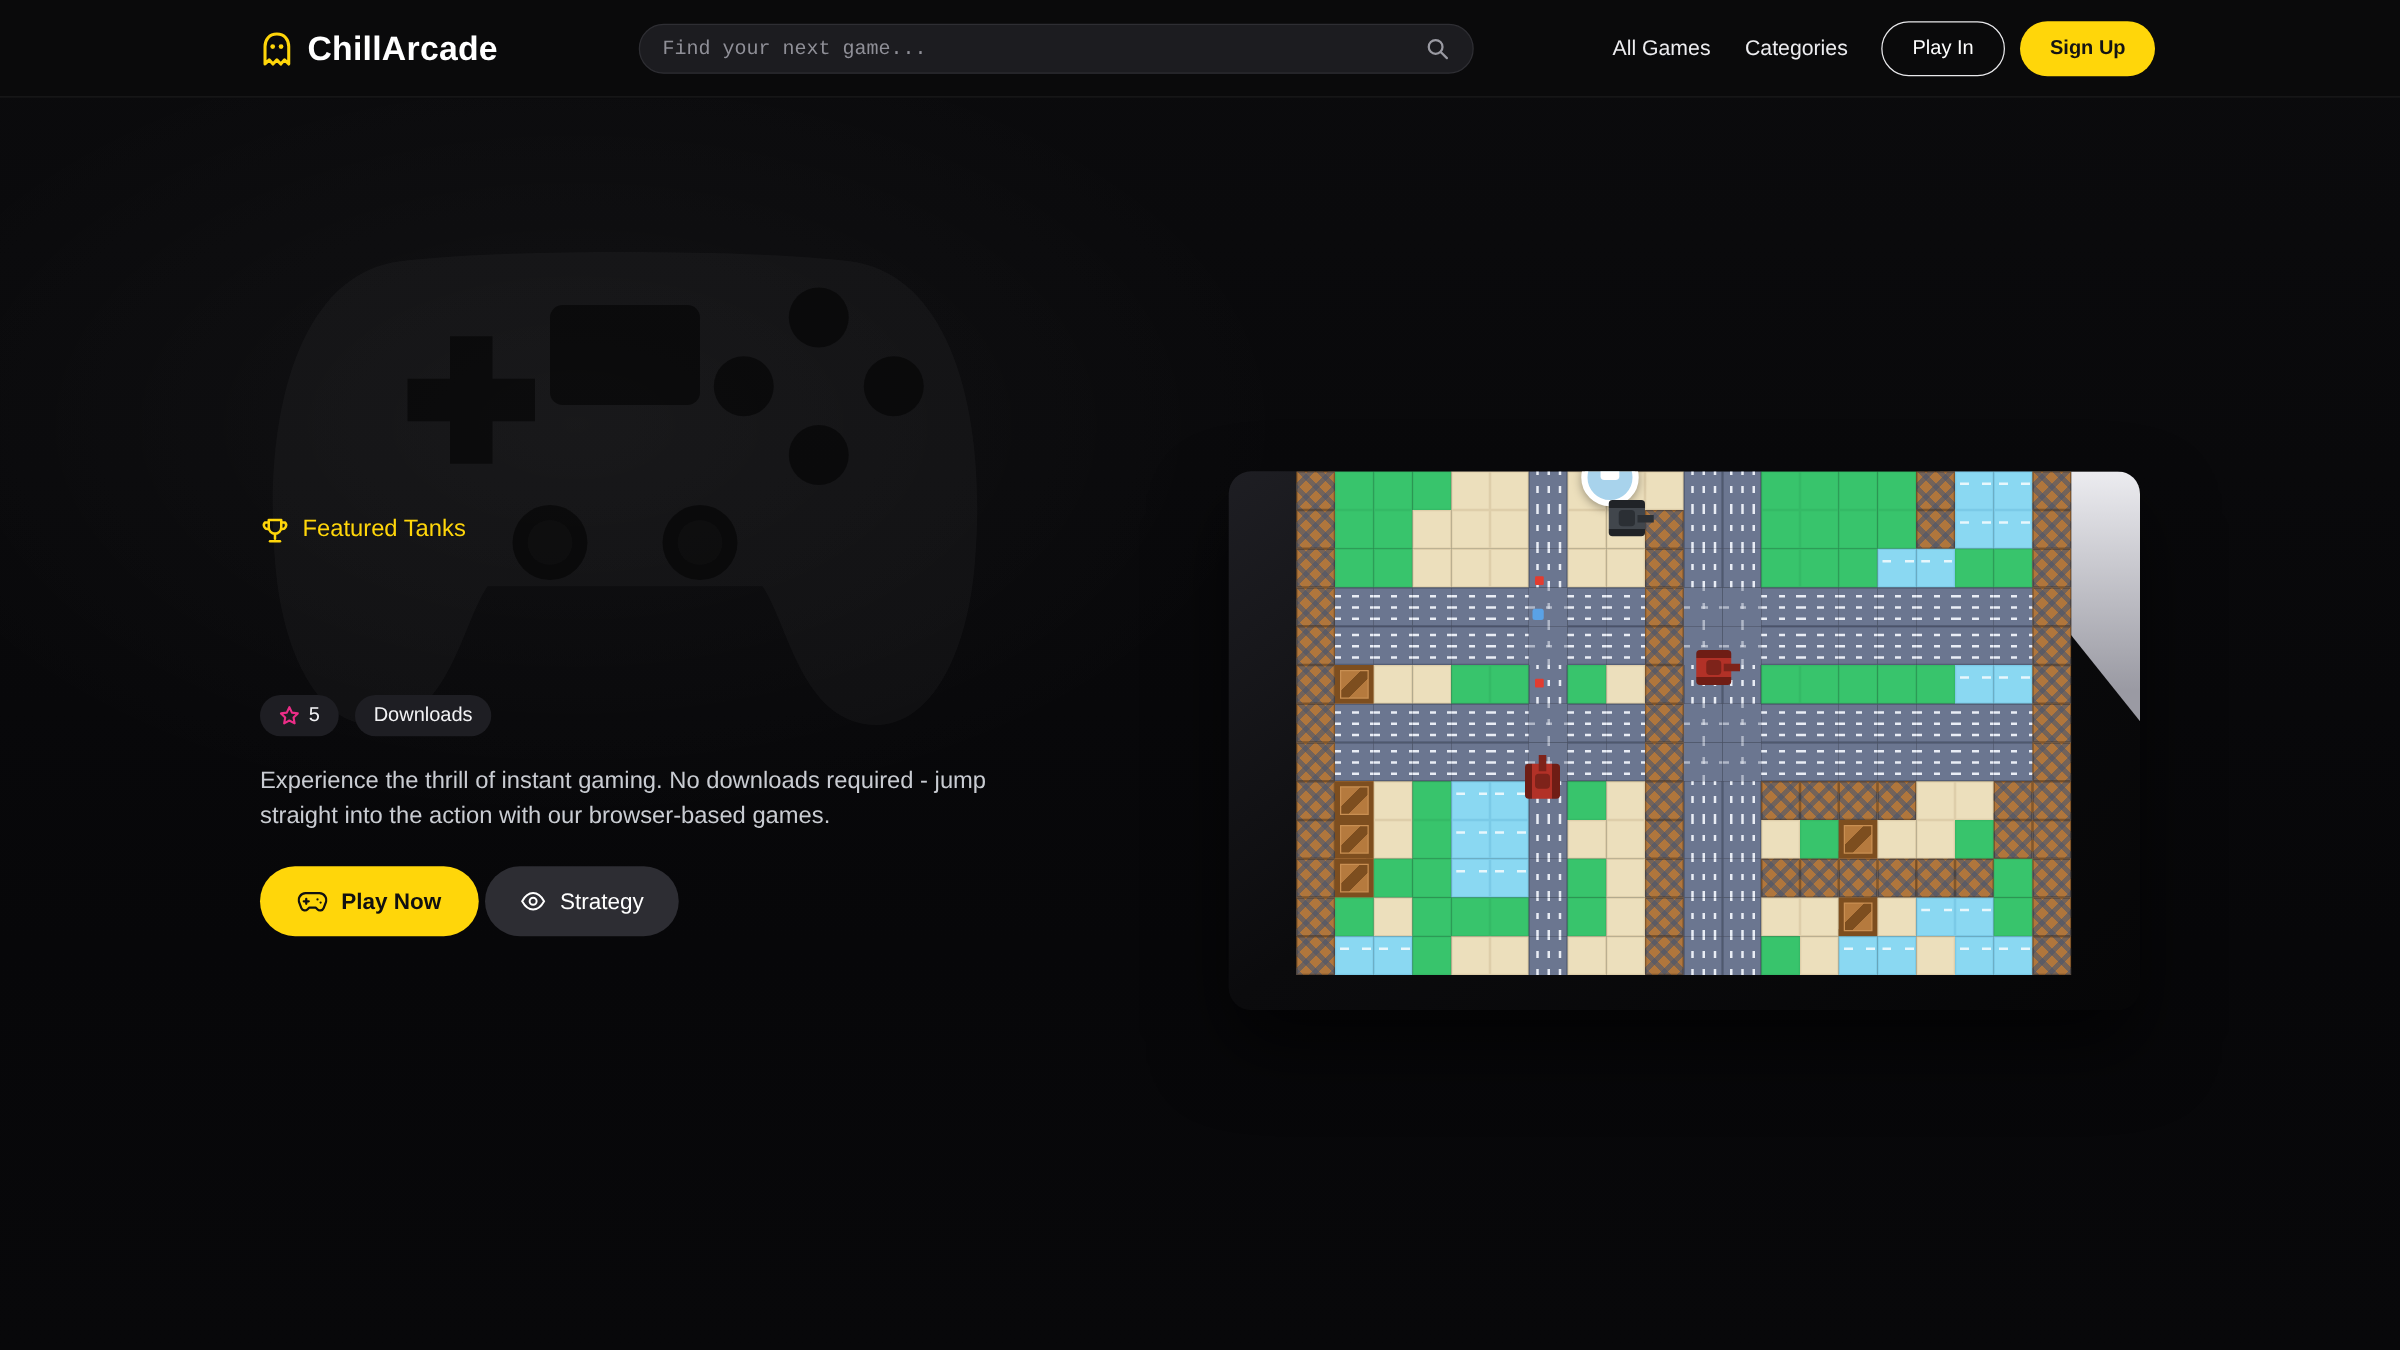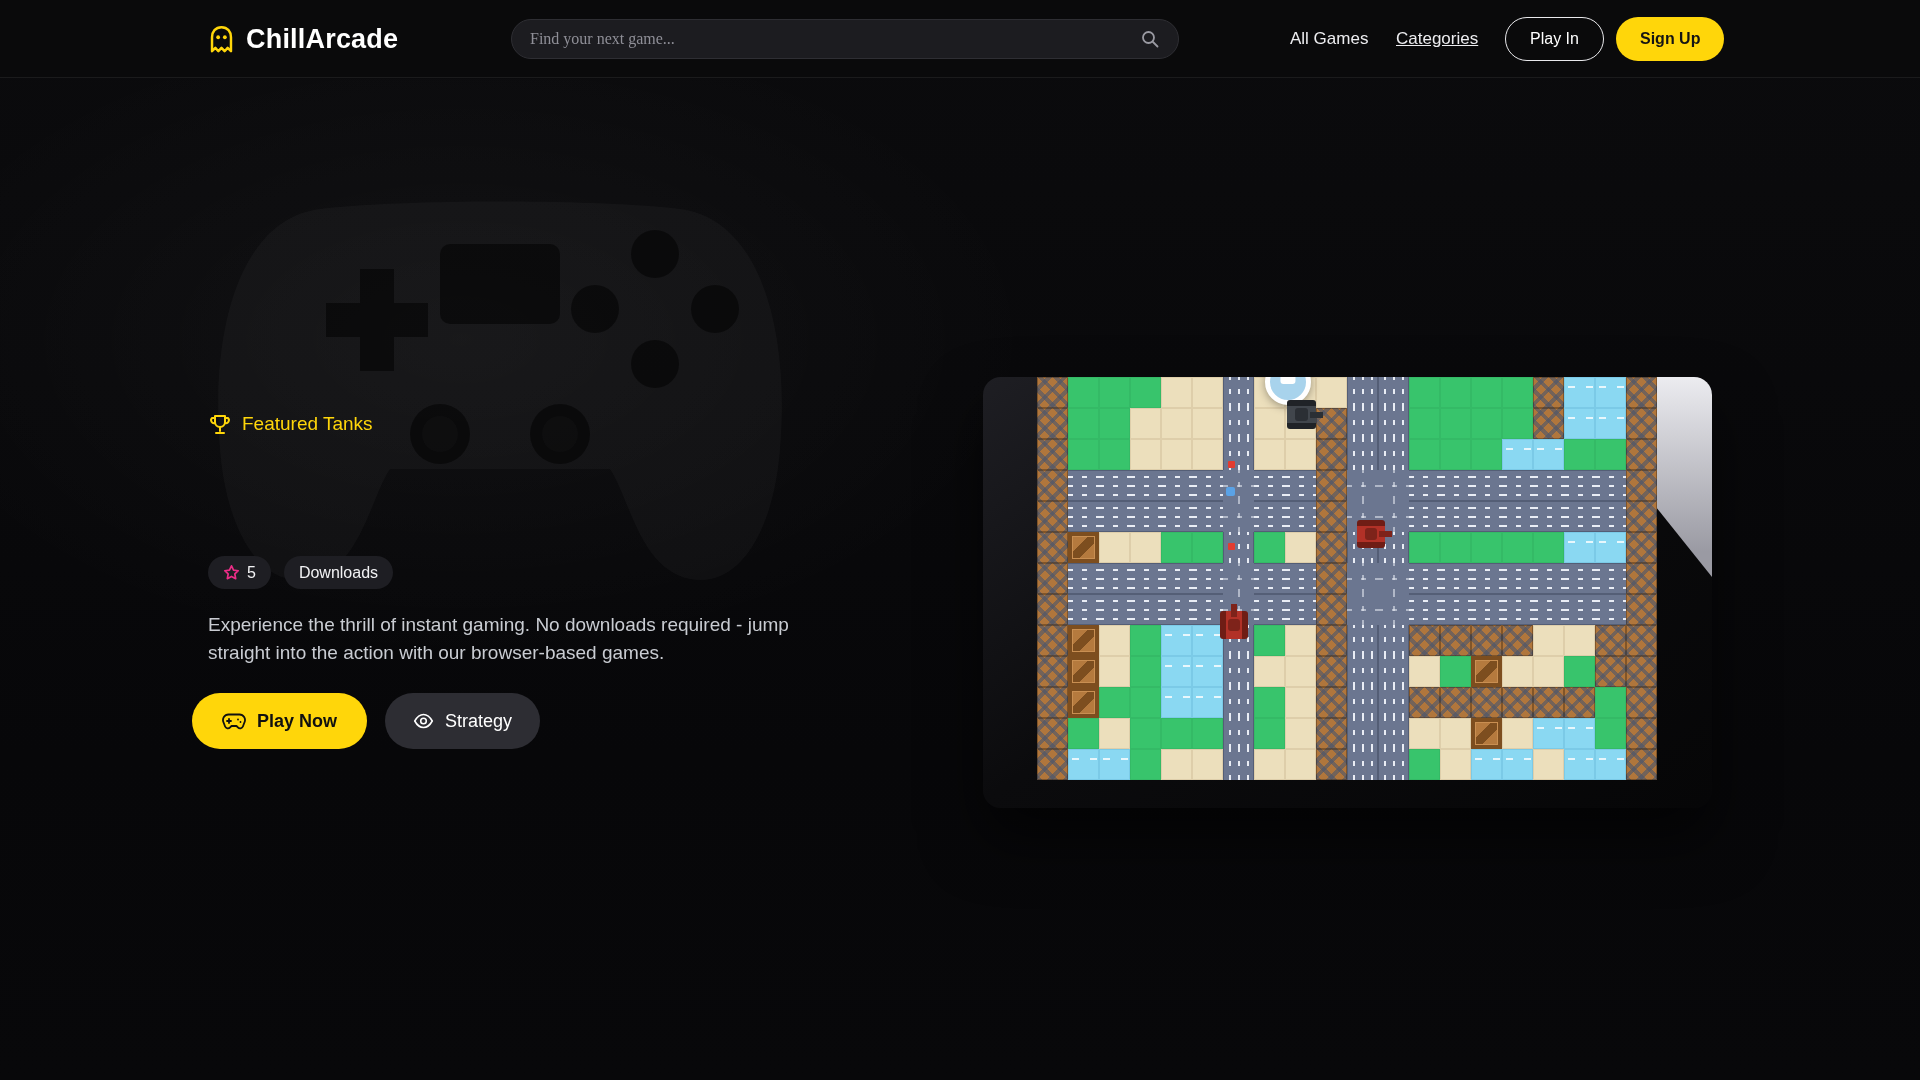--- a/index.html
+++ b/index.html
@@ -10,25 +10,25 @@
 
   
   #header { position:absolute; top:0; left:0; width:1920px; height:78px;
             background:#0a0a0b; border-bottom:1px solid rgba(255,255,255,.07); z-index:5; }
   .logo-wrap { position:absolute; left:208px; top:0; height:78px; display:flex; align-items:center; gap:11px; }
   .logo-text { font-size:27px; font-weight:bold; letter-spacing:.2px; color:#fff; }
   .search { position:absolute; left:511px; top:19px; width:668px; height:40px;
             background:#1c1c20; border:1px solid #2e2e33; border-radius:21px;
             display:flex; align-items:center; padding:0 18px; }
   .search input { flex:1; background:transparent; border:none; outline:none;
-                  color:#e6e6ea; font-size:16px; font-family:Liberation Serif, serif; }
+                  color:#e6e6ea; font-size:16px; font-family:Liberation Mono, monospace; }
   .search input::placeholder { color:#8f8f97; }
   .nav-link { position:absolute; top:0; height:78px; display:flex; align-items:center;
               color:#ededf0; font-size:17px; cursor:pointer; }
-  #nav-all { left:1290px; } #nav-cat { left:1396px;text-decoration:underline; }
+  #nav-all { left:1290px; } #nav-cat { left:1396px; }
   .btn-signin { position:absolute; left:1505px; top:17px; height:44px; padding:0 24px;
                 border:1px solid #e9e9ec; border-radius:22px; background:transparent;
                 color:#fff; font-size:16px; display:flex; align-items:center; cursor:pointer; }
   .btn-signup { position:absolute; left:1616px; top:17px; height:44px; padding:0 24px;
                 border:none; border-radius:22px; color:#141414; font-size:16px; font-weight:600;
                 display:flex; align-items:center; cursor:pointer; }
 
   
   #hero { position:absolute; top:79px; left:0; width:1920px; height:1001px; }
   #hero-glow { position:absolute; inset:0;
@@ -38,21 +38,21 @@
 
   .featured-row { position:absolute; left:208px; top:333px; display:flex; align-items:center; gap:10px; }
   .featured-label { font-size:19px; color:#ffd60a; }
   .game-title { position:absolute; left:205px; top:365px; font-size:66px; font-weight:800;
                 letter-spacing:.5px; color:#fff; }
   .badge-row { position:absolute; left:208px; top:477px; display:flex; gap:13px; }
   .badge { height:33px; padding:0 15px; background:#1e1e23; border-radius:17px;
            display:flex; align-items:center; gap:7px; font-size:16px; color:#f2f2f4; }
   .description { position:absolute; left:208px; top:532px; width:592px;
                  font-size:19px; line-height:28px; color:#c9ccd2; }
-  .cta-row { position:absolute; left:192px; top:614px; display:flex; gap:18px; }
+  .cta-row { position:absolute; left:208px; top:614px; display:flex; gap:5px; }
   .btn-play { height:56px; padding:0 30px; border:none; border-radius:28px; color:#101010;
               font-size:18px; font-weight:600; display:flex; align-items:center; gap:11px; cursor:pointer; }
   .btn-preview { height:56px; padding:0 28px; border:none; border-radius:28px; background:#2d2d33;
                  color:#fff; font-size:18px; display:flex; align-items:center; gap:11px; cursor:pointer; }
 
   
   #game-card { position:absolute; left:983px; top:298px; width:729px; height:431px;
                border-radius:18px; overflow:hidden;
                background:linear-gradient(145deg,#1e1e23 0%,#0b0b0d 45%,#060607 100%);
                box-shadow:0 30px 60px rgba(0,0,0,.6); }

